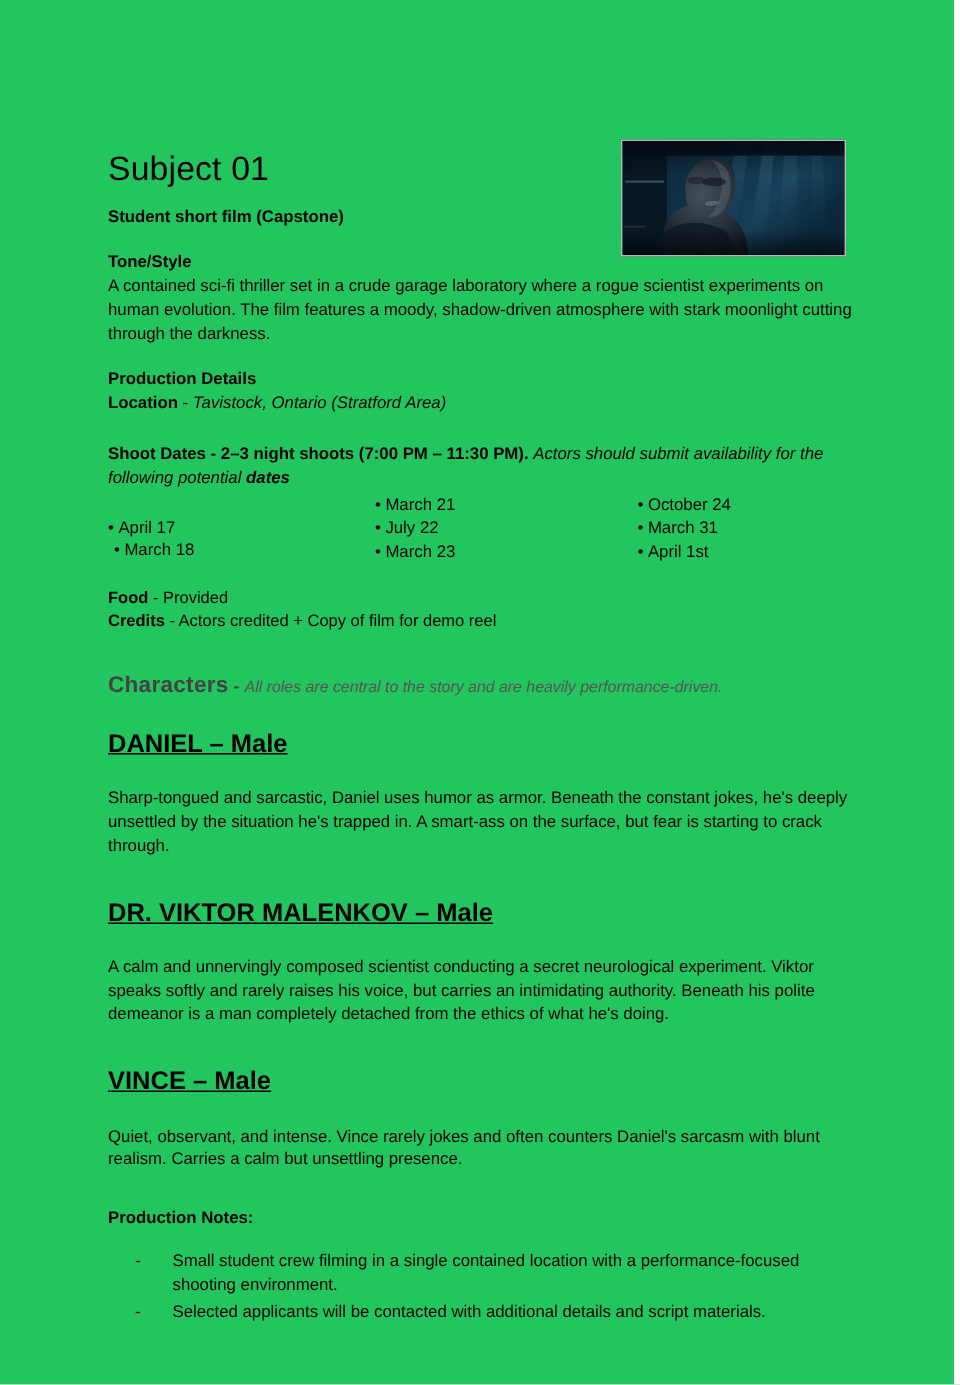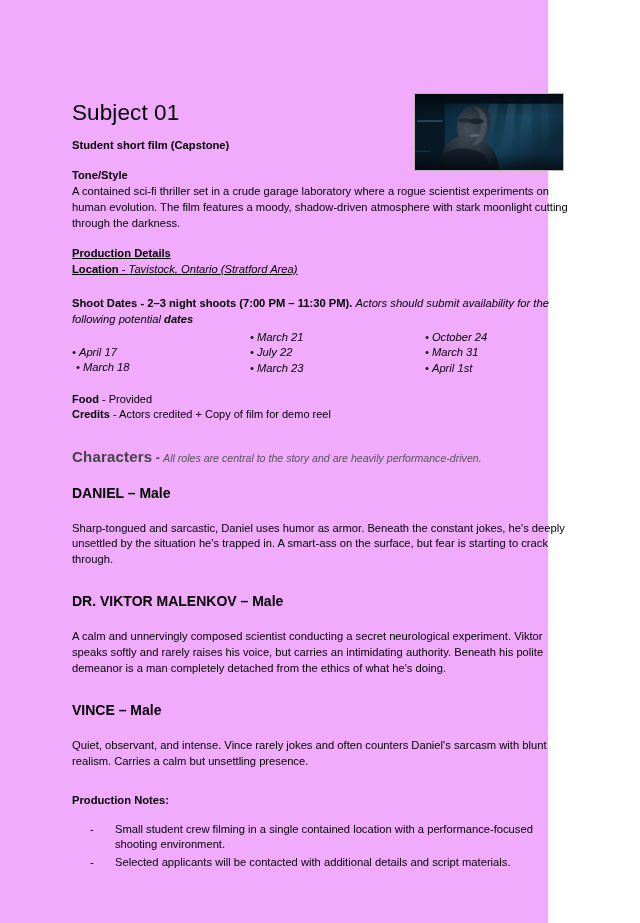--- a/index.html
+++ b/index.html
@@ -13,23 +13,23 @@
     height: 923px;
     position: relative;
     font-family: "Liberation Sans", sans-serif;
     color: #000000;
     overflow: hidden;
   }
 
   .page {
     position: absolute;
     left: 0; top: 0;
-    width: 548px;
+    width: 636px;
     height: 923px;
-    background: #f0abfc;
+    background: #22c55e;
   }
 
   .content {
     position: absolute;
     left: 72px;
     top: 100px;
     width: 496px;
   }
 
   
@@ -60,21 +60,21 @@
     font-size: 11.2px;
     font-weight: normal;
     line-height: 1.42;
     margin: 0;
   }
 
   .inline-b { font-weight: bold; }
   .inline-i { font-style: italic; }
 
   
-  .prod-block { margin: 0 0 18px 0; text-decoration: underline; }
+  .prod-block { margin: 0 0 18px 0; }
   .loc-line { font-size: 11.2px; line-height: 1.42; }
   .loc-val { font-style: italic; font-weight: normal; margin-top: 28px; }
 
   .shoot-line {
     font-size: 11.2px;
     line-height: 1.42;
     margin: 0 0 2px 0;
   }
 
   
@@ -82,21 +82,21 @@
     position: relative;
     height: 48px;
     margin: 2px 0 14px 0;
     font-size: 11.2px;
     line-height: 1.38;
   }
   .date-col { position: absolute; top: 0; }
   .date-col.c1 { left: 0px; top: 15px; }
   .date-col.c2 { left: 178px; top: 0px; }
   .date-col.c3 { left: 353px; top: 0px; }
-  .date-item { white-space: nowrap; font-style: italic; }
+  .date-item { white-space: nowrap; }
   .date-item .bullet { margin-right: 3px; }
   .date-col.c1 .date-item:nth-child(2) { padding-left: 4px; text-align: right; }
 
   
   .kv-line {
     font-size: 11px;
     line-height: 1.42;
   }
 
   
@@ -115,24 +115,25 @@
     color: #434343;
     font-weight: bold;
   }
   .characters-sub {
     font-size: 10.6px;
     font-style: italic;
     color: #555555;
   }
 
   .char-name {
-    font-size: 14px;
+    font-size: 17px;
     font-weight: bold;
     margin: 4px 0 17px 0;
     line-height: 1.42;
+    text-decoration: underline;
   }
   .char-desc {
     font-size: 11.2px;
     line-height: 1.42;
     margin: 0 0 24px 0;
   }
 
   
   .notes-head {
     font-size: 11.2px;

